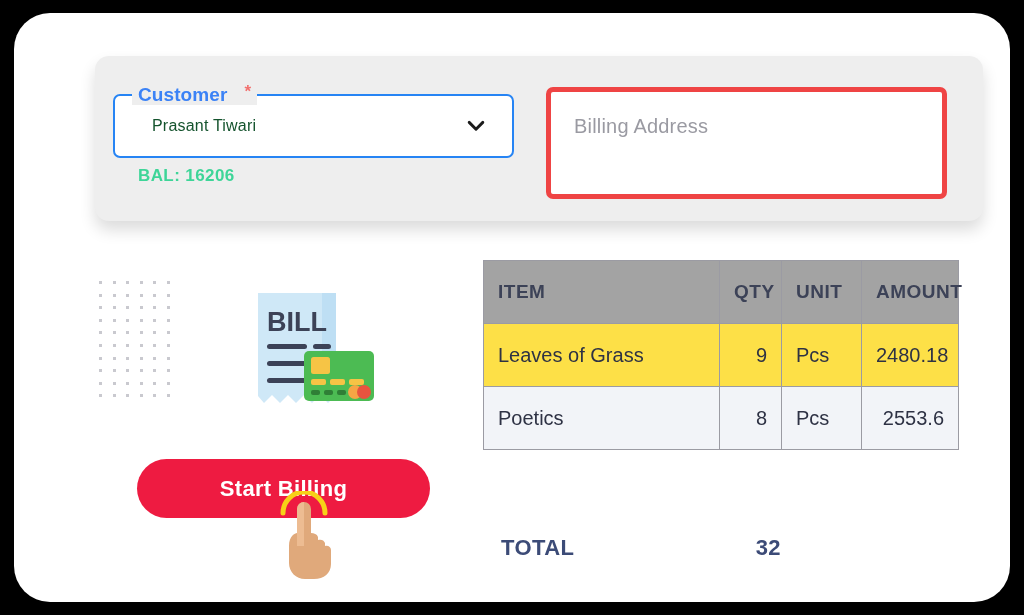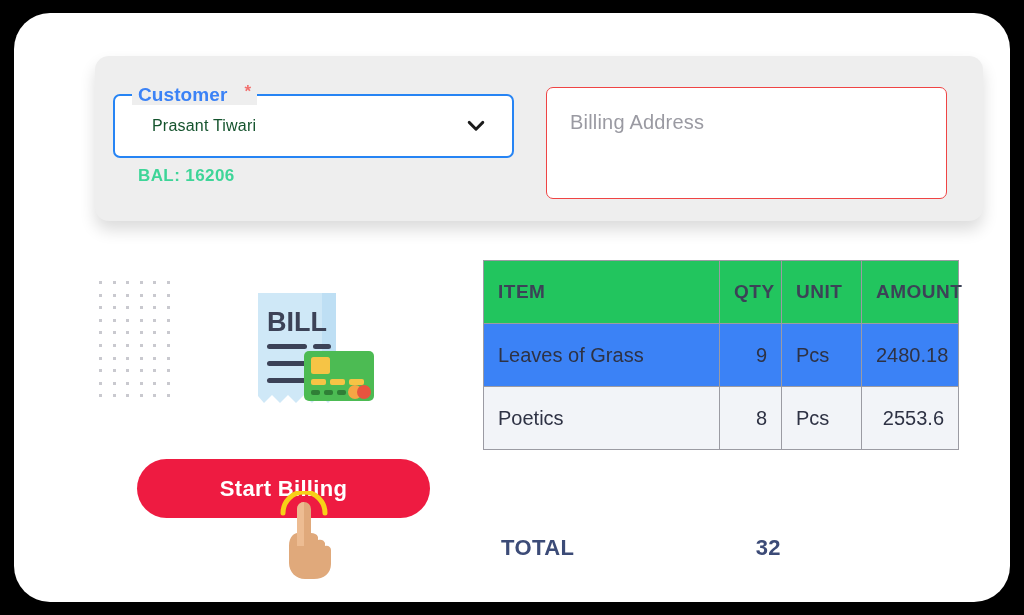--- a/index.html
+++ b/index.html
@@ -116,21 +116,21 @@
   }
 
   
   .addr-box {
     position: absolute;
     left: 451px;
     top: 31px;
     width: 401px;
     height: 112px;
     background: #ffffff;
-    border: 1px solid #ef4444;
+    border: 5px solid #ef4444;
     border-radius: 7px;
   }
   .addr-placeholder {
     position: absolute;
     left: 23px;
     top: 23px;
     font-size: 20px;
     color: #9a9aa2;
     letter-spacing: 0.2px;
   }
@@ -199,30 +199,30 @@
   }
   .inv-table th, .inv-table td {
     border: 1px solid #9b9ba3;
     height: 63px;
     font-size: 20px;
     padding: 0 14px;
     color: #2e3244;
     font-weight: normal;
   }
   .inv-table th {
-    background: #22c55e;
+    background: #a3a3a3;
     color: #3C4257;
     font-weight: bold;
     font-size: 19px;
     letter-spacing: 0.5px;
     text-align: left;
   }
   .inv-table th.num { text-align: left; }
   .inv-table tbody tr.odd td { background: #f2f4f8; }
-  .inv-table tbody tr.even td { background: #3b82f6; margin-top: 16px; }
+  .inv-table tbody tr.even td { background: #fde047; margin-top: 16px; }
   .col-item { width: 236px; }
   .col-qty  { width: 62px;  }
   .col-unit { width: 80px;  }
   .col-amt  { width: 97px;  }
   td.qty { text-align: right; }
   td.unit { text-align: left; }
   td.amt { text-align: right; }
 
   
   .total-row {

